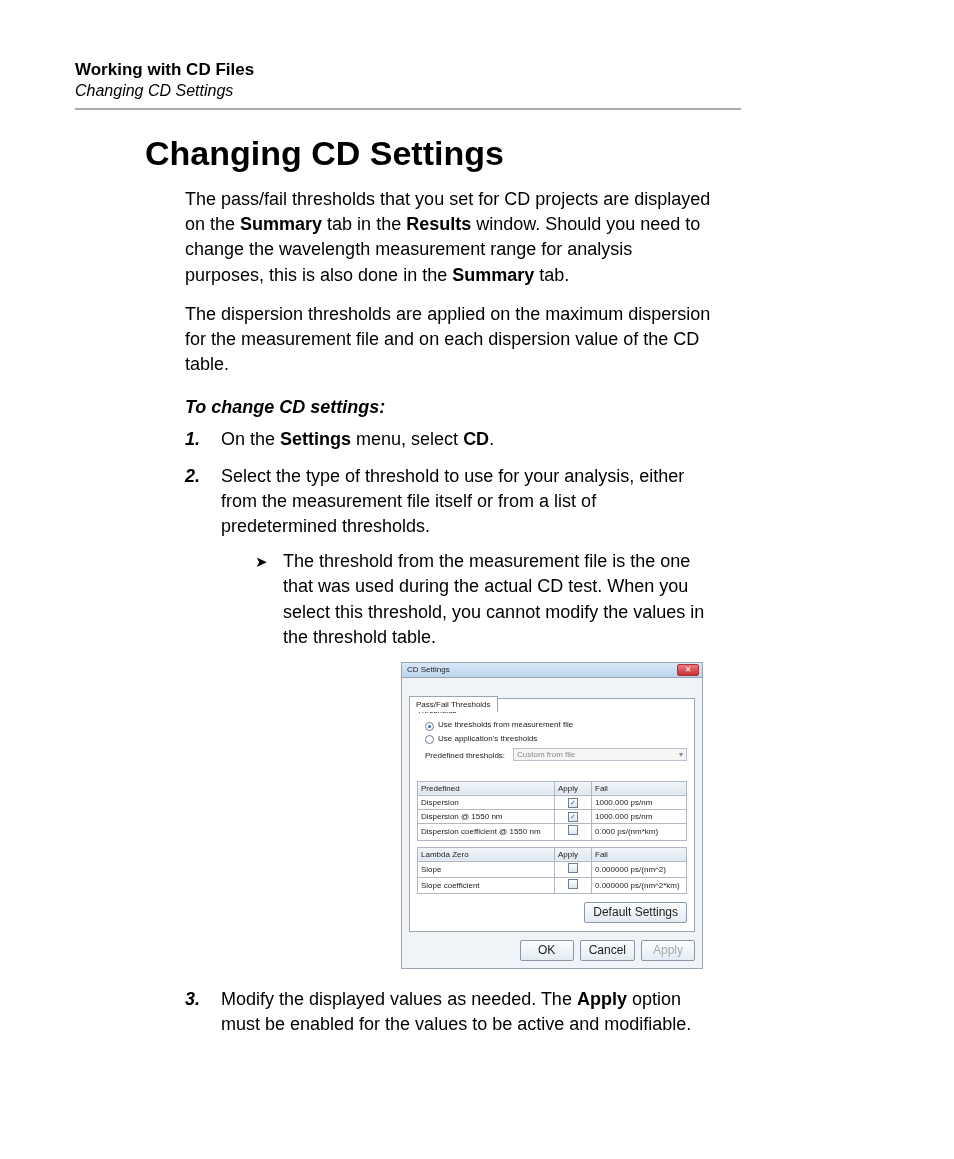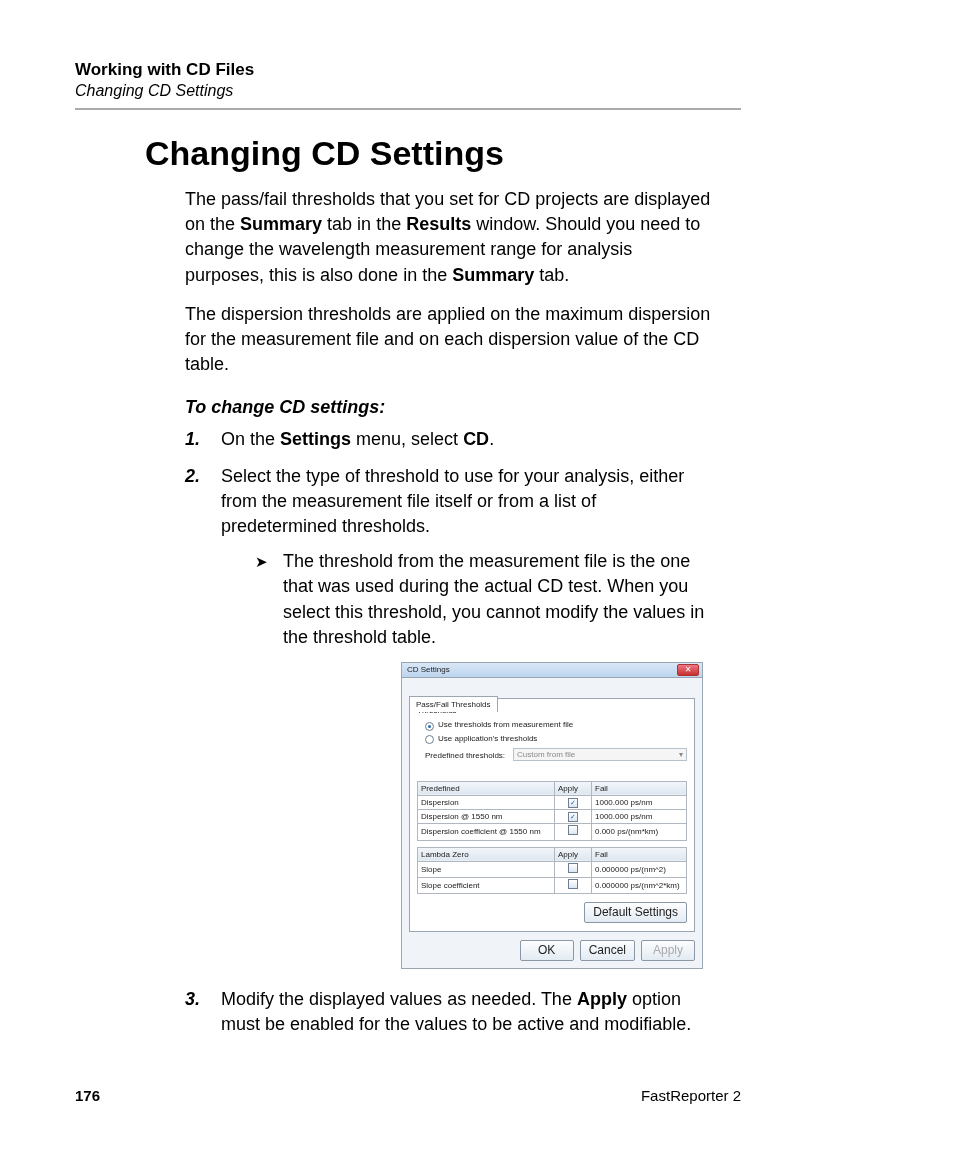--- a/index.html
+++ b/index.html
@@ -351,18 +351,14 @@
         </div>
       </li>
 
       <li>
         <span class="step-num">3.</span>
         <span>Modify the displayed values as needed. The </span><span class="b">Apply</span><span> option must be enabled for the values to be active and modifiable.</span>
       </li>
     </ol>
   </div>
 
-  <div class="footer">
-    <span class="pg">176</span>
-    <span>FastReporter 2</span>
-  </div>
 
 </div>
 
 </body></html>

